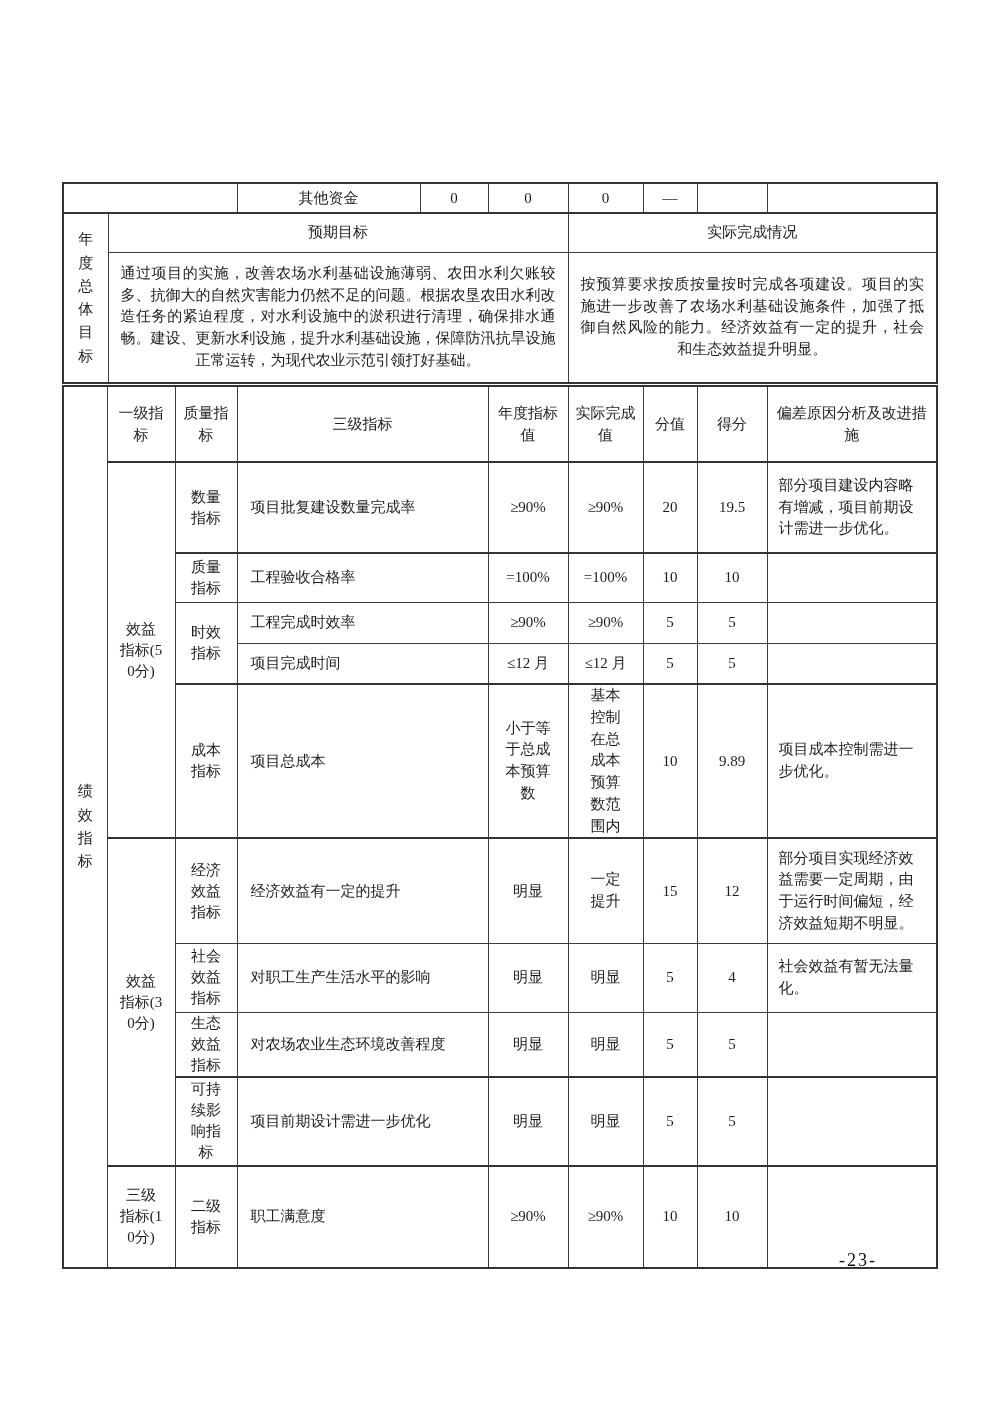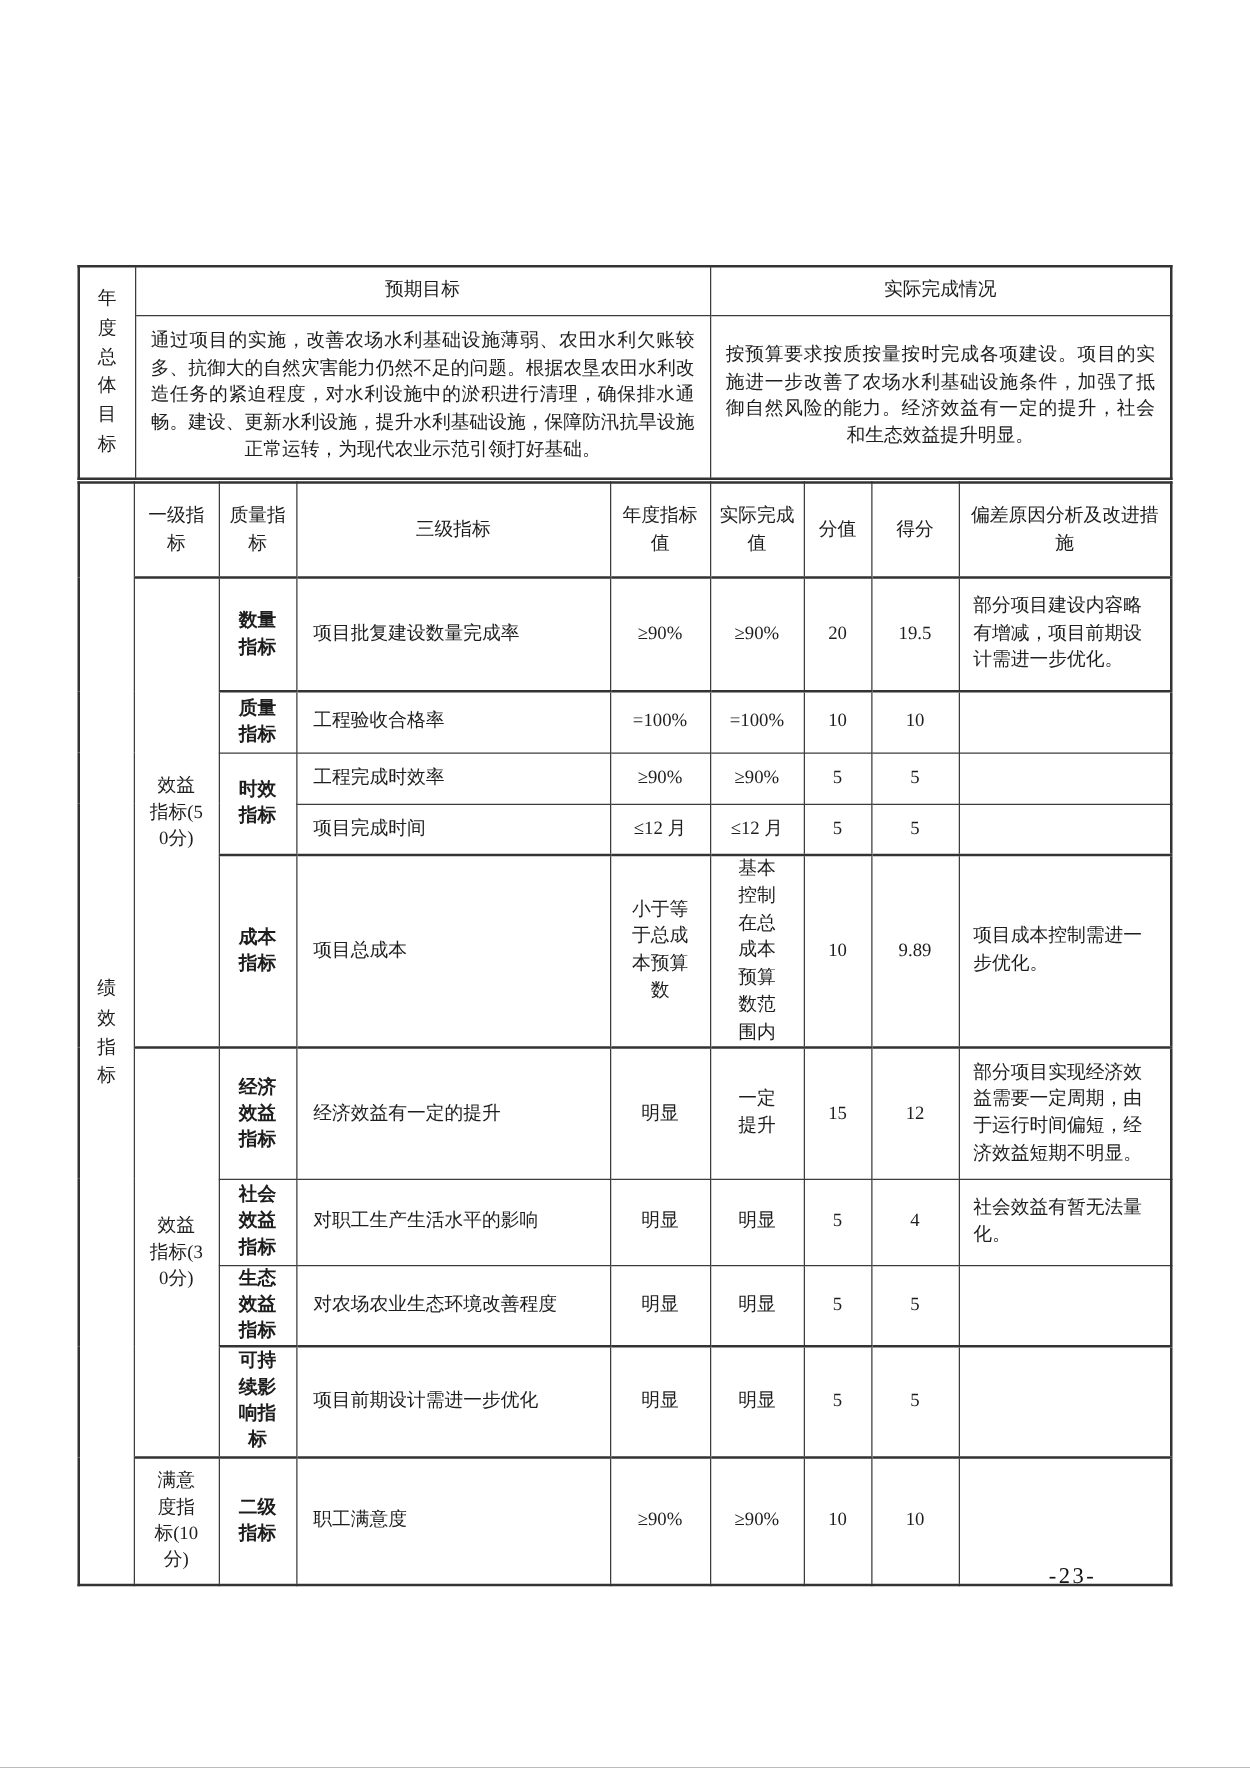--- a/index.html
+++ b/index.html
@@ -14,36 +14,60 @@
   #tC{top:385px;}
   #tA,#tB,#tC{border:2px solid #333;}
   td{
     border:1px solid #3c3c3c;text-align:center;vertical-align:middle;
     font-size:15px;line-height:1.4;padding:0 4px;overflow:hidden;
     word-break:break-all;
   }
   tr.tk td{border-top-width:2px;border-top-color:#333;}
   .vlab div{width:1.1em;margin:10px auto;line-height:1.55;word-break:break-all;text-align:center;}
   .c1{padding:0 12px;}
-  .c2{padding:0 10px;font-weight:bold;}
+  .c2{padding:0 10px;}
   .l3{text-align:left;padding:0 6px 0 13px;}
   .dev{text-align:left;padding:4px 11px;line-height:1.45;}
   .npad{padding:0 15px;line-height:1.45;}
   .para{text-align:justify;text-align-last:center;padding:6px 12px;line-height:1.45;}
   .hd{line-height:1.5;}
   #pagenum{
     position:absolute;left:818px;top:1250px;width:80px;
     font-size:18px;letter-spacing:2px;color:#111;text-align:center;
   }
 </style>
 </head>
 <body>
 
 <div id="page">
 
+  <table id="tA">
+    <colgroup>
+      <col style="width:174px">
+        <col style="width:183px">
+        <col style="width:68px">
+      <col style="width:80px">
+        <col style="width:75px">
+        <col style="width:54px">
+      <col style="width:70px">
+        <col style="width:170px">
+    </colgroup>
+    <tbody>
+        <tr style="height:31px">
+      <td></td>
+      <td>其他资金</td>
+      <td>0</td>
+      <td>0</td>
+      <td>0</td>
+      <td>—</td>
+      <td></td>
+      <td></td>
+    </tr>
+  </tbody>
+    </table>
 
   <table id="tB">
     <colgroup>
       <col style="width:45px">
         <col style="width:460px">
         <col style="width:369px">
     </colgroup>
     <tbody>
         <tr style="height:39px">
       <td rowspan="2" class="vlab">
@@ -171,21 +195,21 @@
       <td class="c2">可持续影响指标</td>
       <td class="l3">项目前期设计需进一步优化</td>
       <td>明显</td>
       <td>明显</td>
       <td>5</td>
       <td>5</td>
       <td class="dev"></td>
     </tr>
 
     <tr style="height:102px" class="tk">
-      <td class="c1">满意度指标(10分)</td>
+      <td class="c1">三级指标(10分)</td>
       <td class="c2">二级指标</td>
       <td class="l3">职工满意度</td>
       <td>≥90%</td>
       <td>≥90%</td>
       <td>10</td>
       <td>10</td>
       <td class="dev"></td>
     </tr>
   </tbody>
     </table>

